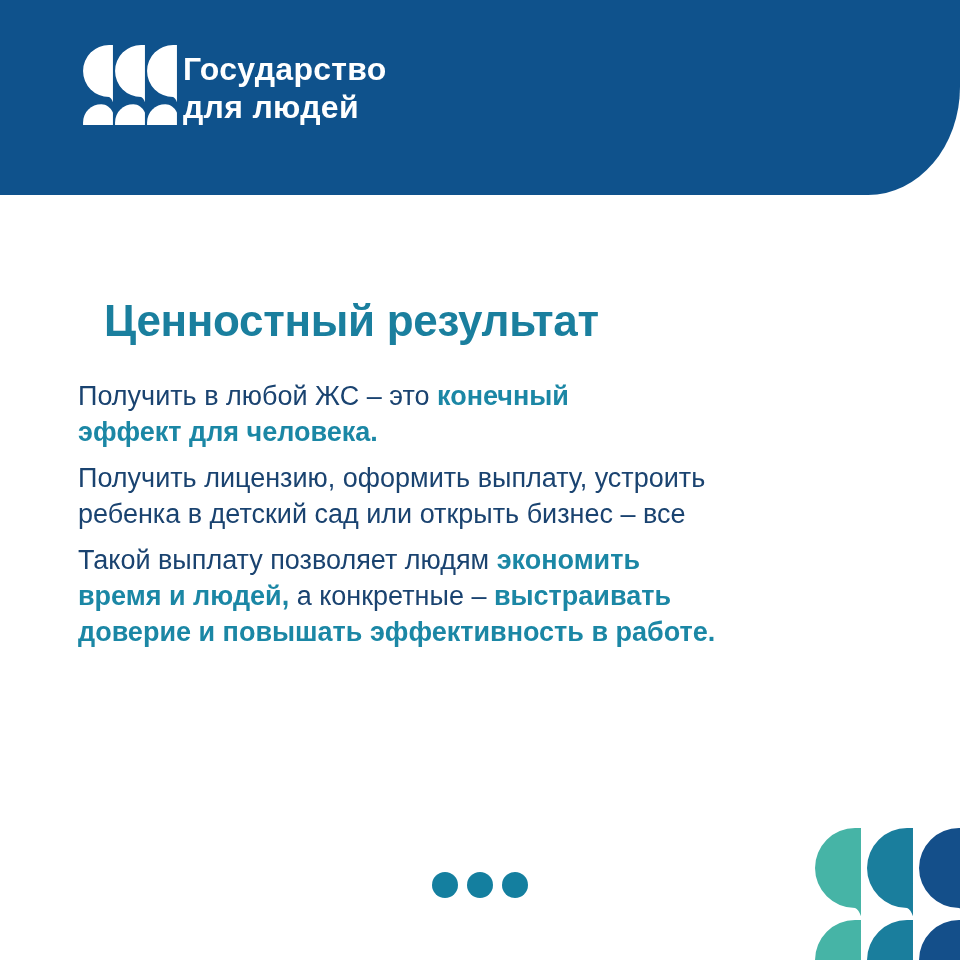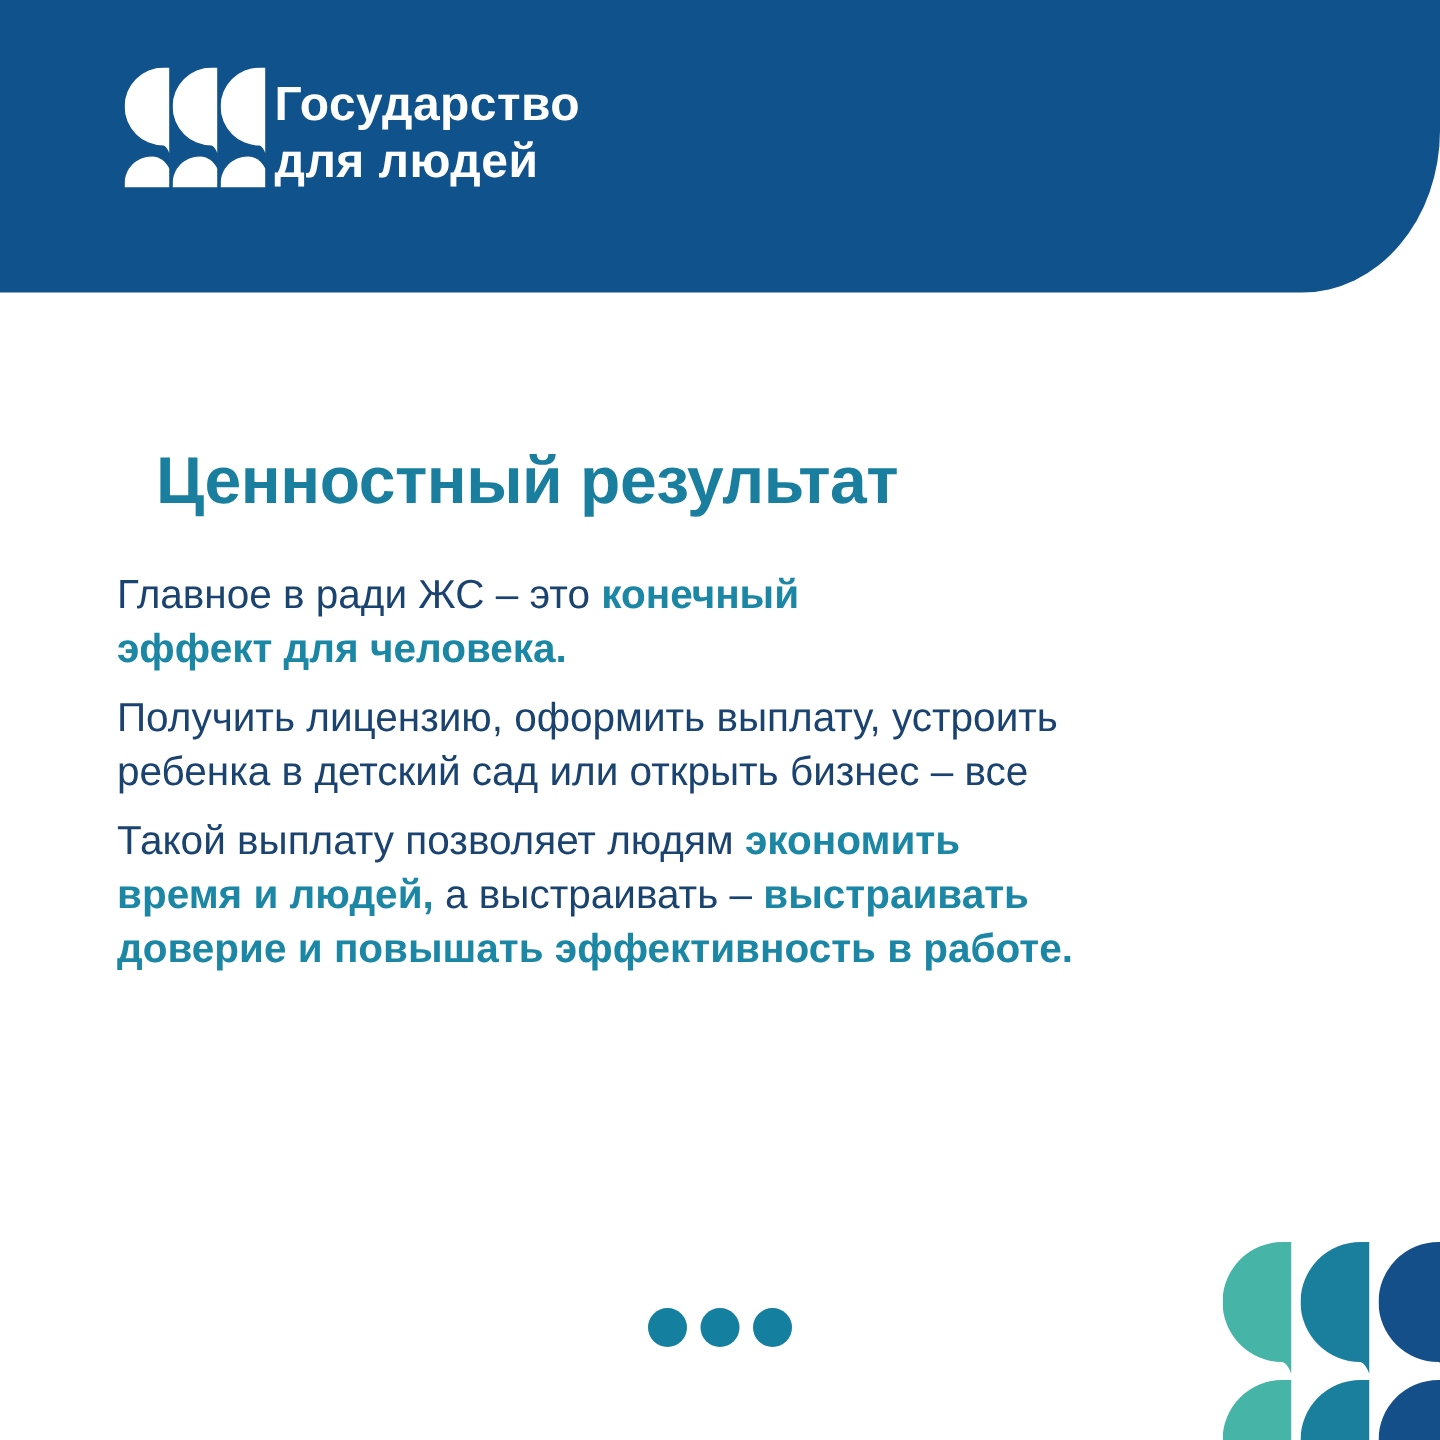--- a/index.html
+++ b/index.html
@@ -82,30 +82,30 @@
     <div class="brand-text">
       <div>Государство</div>
       <div>для людей</div>
     </div>
   </header>
 
   <h1 class="title">Ценностный результат</h1>
 
   <div class="paragraphs" id="paragraphs">
       <div class="para">
-        <div class="line"><span class="plain">Главное в ради ЖС – это </span><span class="accent">конечный</span></div>
+        <div class="line"><span class="plain">Получить в любой ЖС – это </span><span class="accent">конечный</span></div>
         <div class="line"><span class="accent">эффект для человека.</span></div>
       </div>
       <div class="para">
         <div class="line"><span class="plain">Получить лицензию, оформить выплату, устроить</span></div>
         <div class="line"><span class="plain">ребенка в детский сад или открыть бизнес – все</span></div>
       </div>
       <div class="para">
         <div class="line"><span class="plain">Такой выплату позволяет людям </span><span class="accent">экономить</span></div>
-        <div class="line"><span class="accent">время и людей,</span><span class="plain"> а выстраивать – </span><span class="accent">выстраивать</span></div>
+        <div class="line"><span class="accent">время и людей,</span><span class="plain"> а конкретные – </span><span class="accent">выстраивать</span></div>
         <div class="line"><span class="accent">доверие и повышать эффективность в работе.</span></div>
       </div>
     </div>
 
   <div class="dots" id="dots">
       <div class="dot"></div>
       <div class="dot"></div>
       <div class="dot"></div>
     </div>
 

